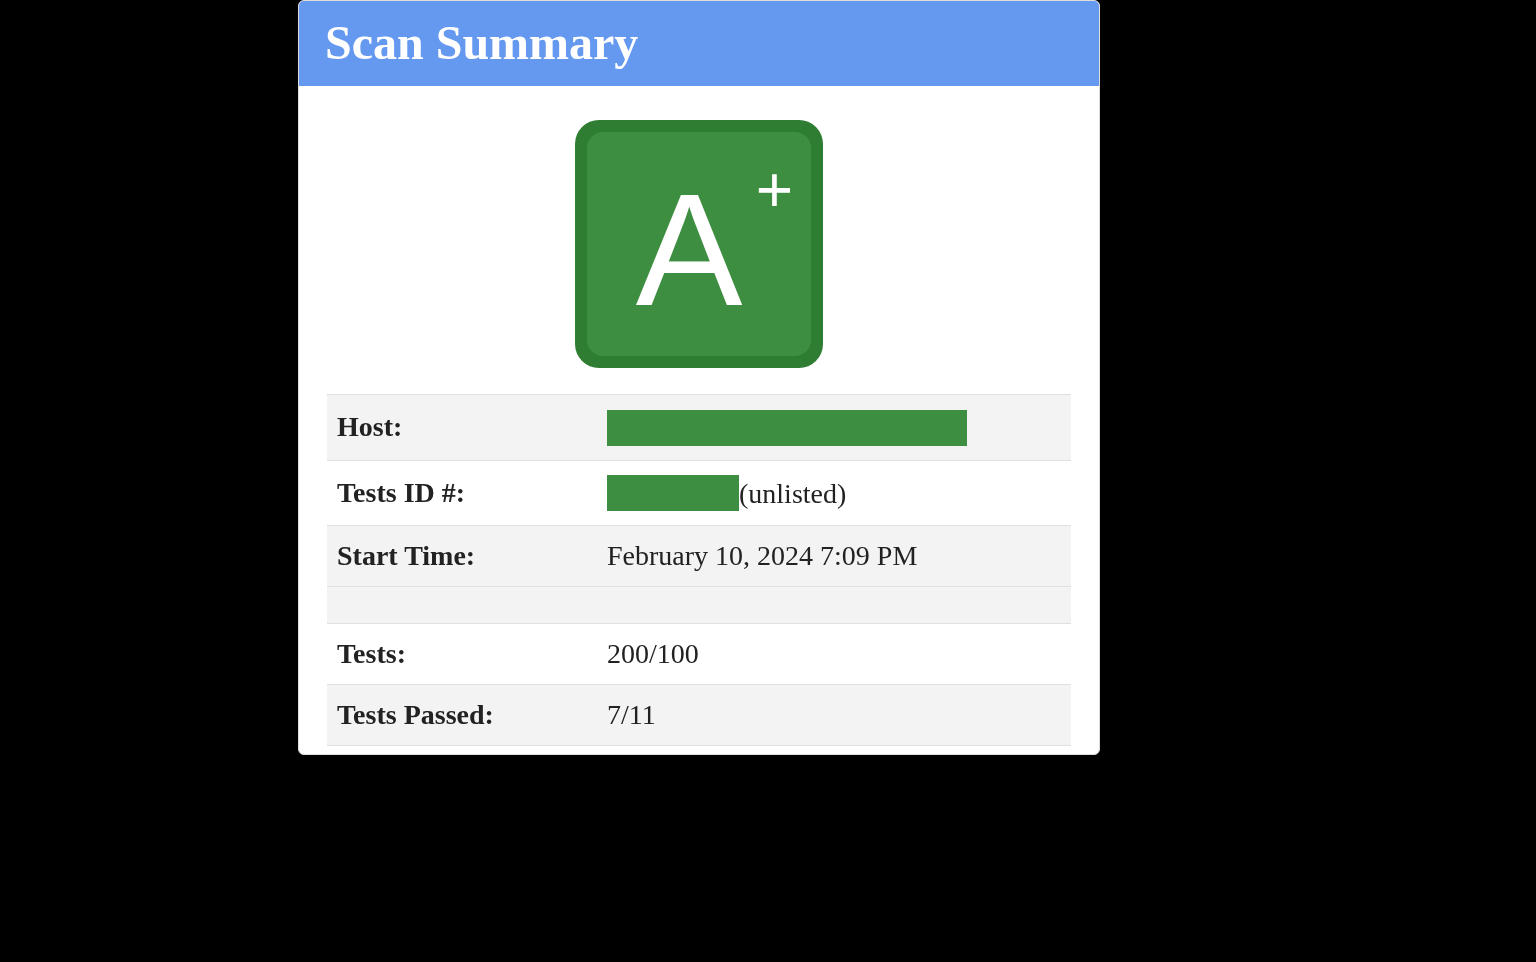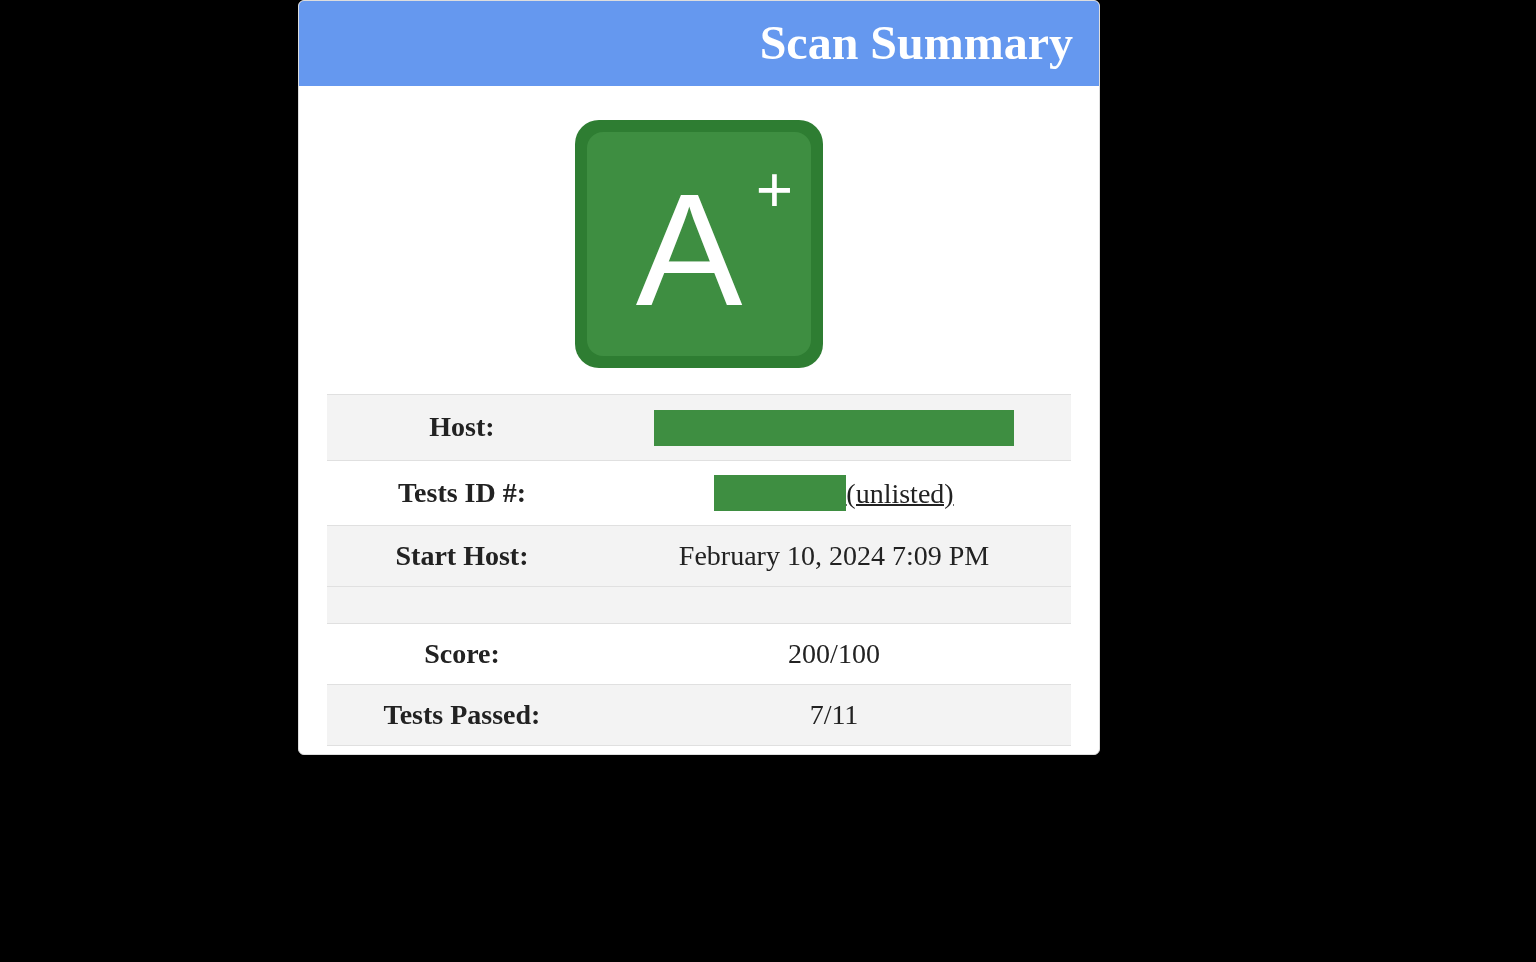--- a/index.html
+++ b/index.html
@@ -19,21 +19,20 @@
     background: #fff;
     border: 1px solid #ddd;
     border-radius: 6px;
     box-shadow: 0 0 0 1px rgba(0,0,0,0.02);
     overflow: hidden;
   }
   .card-header {
     background: #6598ef;
     color: #fff;
     padding: 14px 26px 16px 26px;
-    text-align: right;
   }
   .card-header h1 {
     margin: 0;
     font-family: "Rockwell", "Roboto Slab", Georgia, serif;
     font-weight: 900;
     font-size: 48px;
     letter-spacing: 0px;
   }
   .grade-wrap {
     display: flex;
@@ -84,21 +83,21 @@
     margin: 0 28px 8px 28px;
     border-collapse: collapse;
     font-size: 28px;
     color: #222;
   }
   .tbl tr {
     border-top: 1px solid #e0e0e0;
     border-bottom: 1px solid #e0e0e0;
   }
   .tbl td, .tbl th {
-    text-align: center;
+    text-align: left;
     padding: 14px 10px 14px 10px;
     vertical-align: middle;
   }
   .tbl th {
     width: 250px;
     font-weight: 700;
     font-family: Georgia, serif;
   }
   .tbl tr.alt {
     background: #f3f3f3;
@@ -113,21 +112,20 @@
     height: 36px;
     vertical-align: middle;
   }
   .redact.wide { width: 360px; }
   .redact.small { width: 132px; }
   .scanid-note {
     font-family: Georgia, serif;
     font-size: 28px;
     color: #222;
     vertical-align: middle;
-    text-decoration: underline;
   }
 </style>
 </head>
 <body>
 
 <div class="card">
   <div class="card-header">
     <h1>Scan Summary</h1>
   </div>
 
@@ -148,28 +146,28 @@
         <span class="redact wide"></span>
       </td>
     </tr>
     <tr>
       <th>Tests ID #:</th>
       <td>
         <span class="redact small"></span><span class="scanid-note">(unlisted)</span>
       </td>
     </tr>
     <tr class="alt">
-      <th>Start Host:</th>
+      <th>Start Time:</th>
       <td>February 10, 2024 7:09 PM</td>
     </tr>
     <tr class="alt spacer">
       <td colspan="2"></td>
     </tr>
     <tr>
-      <th>Score:</th>
+      <th>Tests:</th>
       <td>200/100</td>
     </tr>
     <tr class="alt">
       <th>Tests Passed:</th>
       <td>7/11</td>
     </tr>
   </tbody>
     </table>
 </div>
 

